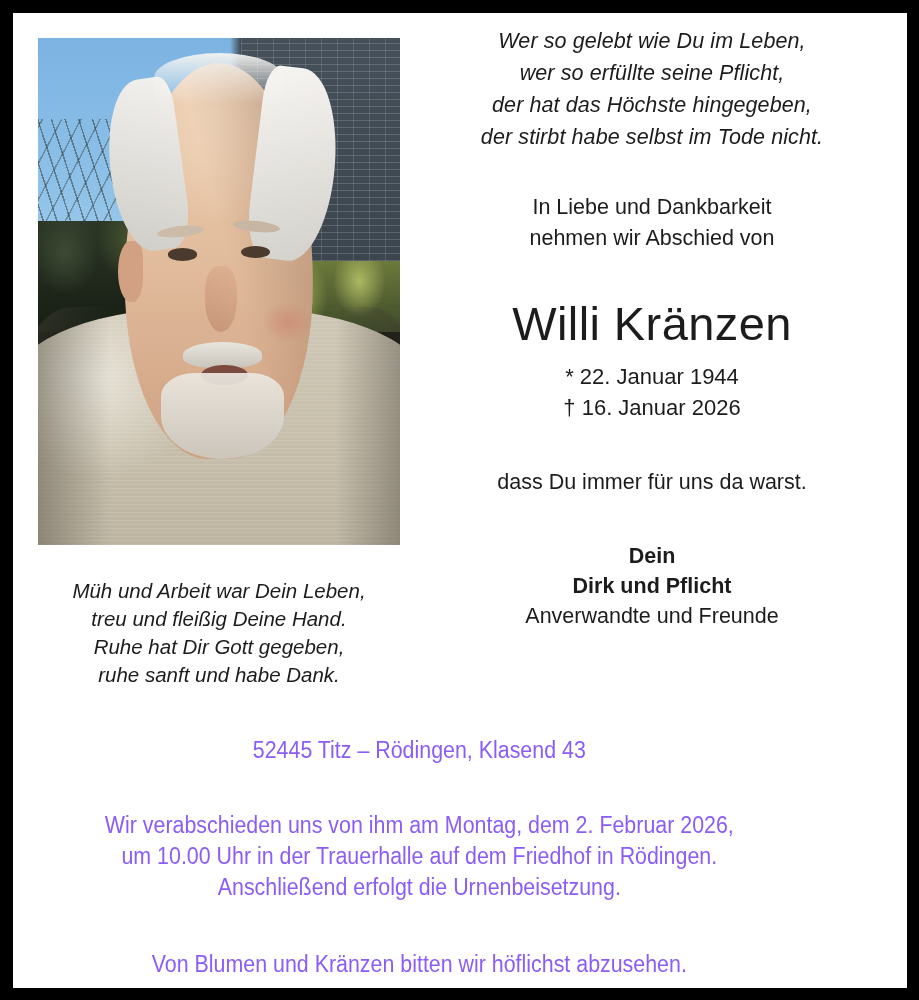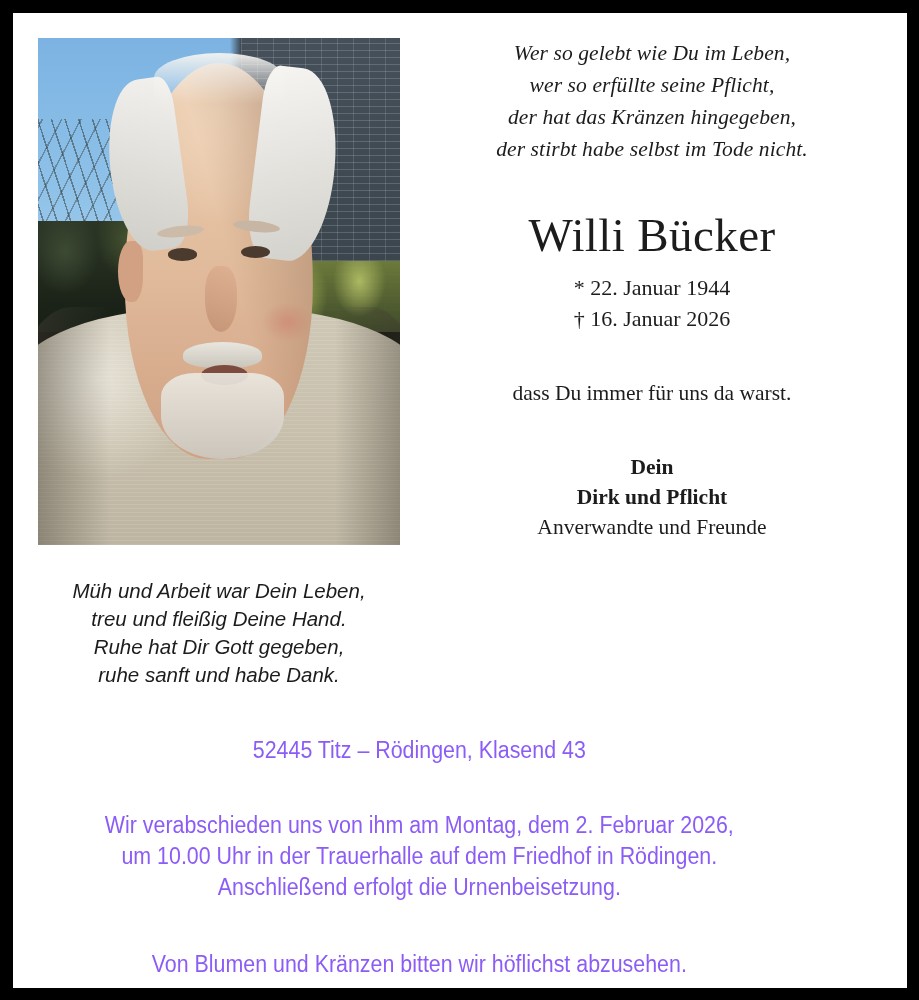--- a/index.html
+++ b/index.html
@@ -258,25 +258,24 @@
   .beard {
     left: 34%; top: 66%; width: 34%; height: 17%;
     background: linear-gradient(180deg, rgba(235,232,225,.92) 0%, rgba(204,200,191,.92) 100%);
     border-radius: 30% 30% 55% 55%;
   }
 
   
   #right-col {
     position: absolute;
     left: 404px;
-    top: 12px;
+    top: 0;
     width: 470px;
     text-align: center;
     color: #1c1c1c;
-    font-family: Liberation Serif, serif;
   }
   .verse-top {
     margin-top: 12px;
     font-style: italic;
     font-size: 21.5px;
     line-height: 32px;
     letter-spacing: .1px;
   }
   .farewell {
     margin-top: 39px;
@@ -394,26 +393,30 @@
         <div class="layer mustache"></div>
         <div class="layer mouth"></div>
         <div class="layer beard"></div>
       </div>
 
       <div id="right-col">
 
         <div class="verse-top">
           <div>Wer so gelebt wie Du im Leben,</div>
           <div>wer so erfüllte seine Pflicht,</div>
-          <div>der hat das Kränzen hingegeben,</div>
+          <div>der hat das Höchste hingegeben,</div>
           <div>der stirbt habe selbst im Tode nicht.</div>
         </div>
 
-
-        <div class="deceased-name">Willi Bücker</div>
+        <div class="farewell">
+          <div>In Liebe und Dankbarkeit</div>
+          <div>nehmen wir Abschied von</div>
+        </div>
+
+        <div class="deceased-name">Willi Kränzen</div>
 
         <div class="dates">
           <div>* 22. Januar 1944</div>
           <div>† 16. Januar 2026</div>
         </div>
 
         <div class="thanks">
           <div>dass Du immer für uns da warst.</div>
         </div>
 

